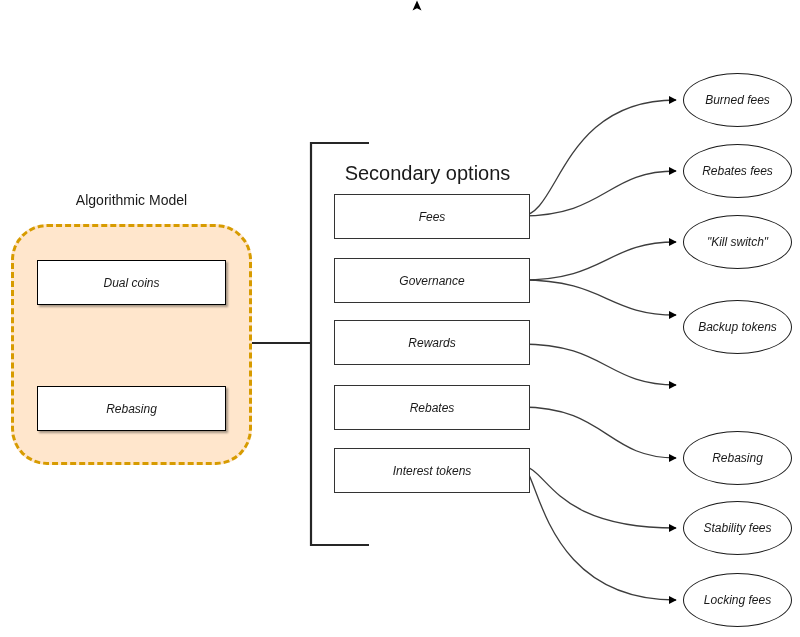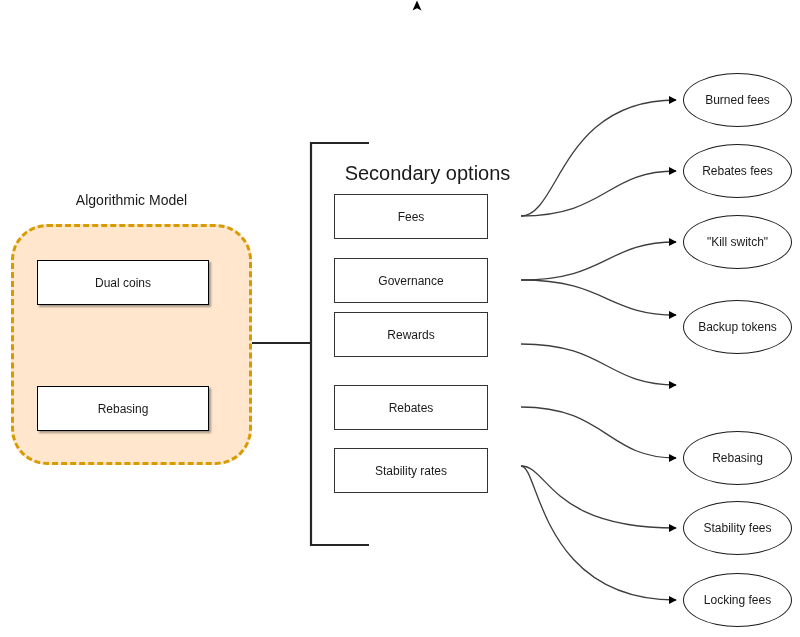--- a/index.html
+++ b/index.html
@@ -16,27 +16,27 @@
     position:absolute;left:11px;top:192px;width:241px;text-align:center;
     font-size:14px;line-height:16px;
   }
   .sec-label{
     position:absolute;left:334px;top:165px;width:187px;text-align:center;
     font-size:20px;line-height:16px;
   }
   .node{
     position:absolute;display:flex;align-items:center;justify-content:center;
     font-size:12px;line-height:14px;background:#ffffff;box-sizing:border-box;
-    text-align:left;white-space:nowrap;
+    text-align:left;white-space:nowrap;font-style:italic;
   }
   .lbox{
-    left:37px;width:172px;height:45px;border:1px solid #000000;
+    left:37px;width:189px;height:45px;border:1px solid #000000;
     box-shadow:2px 2px 2px rgba(0,0,0,0.35);
   }
-  .mbox{left:334px;width:154px;height:45px;border:1px solid #333333;}
+  .mbox{left:334px;width:196px;height:45px;border:1px solid #333333;}
   .ellipse{
     left:683px;width:109px;height:54px;border:1px solid #1a1a1a;border-radius:50%;
   }
 </style>
 </head>
 <body>
 
 <div class="canvas">
 
   <svg class="layer" width="800" height="637" viewBox="0 0 800 637">
@@ -64,23 +64,23 @@
   </svg>
 
   <div class="group-label">Algorithmic Model</div>
   <div class="group-container" id="algorithmic-container" style="background: rgb(255, 230, 204); border-color: rgb(215, 155, 0);"></div>
   <div class="node lbox" style="top:260px">Dual coins</div>
   <div class="node lbox" style="top:386px">Rebasing</div>
 
   <div class="sec-label">Secondary options</div>
   <div class="node mbox" style="top:194px">Fees</div>
   <div class="node mbox" style="top:258px">Governance</div>
-  <div class="node mbox" style="top:312px">Rewards</div>
+  <div class="node mbox" style="top:320px">Rewards</div>
   <div class="node mbox" style="top:385px">Rebates</div>
-  <div class="node mbox" style="top:448px">Stability rates</div>
+  <div class="node mbox" style="top:448px">Interest tokens</div>
 
   <div class="node ellipse" style="top:73px">Burned fees</div>
   <div class="node ellipse" style="top:144px">Rebates fees</div>
   <div class="node ellipse" style="top:215px">"Kill switch"</div>
   <div class="node ellipse" style="top:300px">Backup tokens</div>
   <div class="node ellipse" style="top:431px">Rebasing</div>
   <div class="node ellipse" style="top:501px">Stability fees</div>
   <div class="node ellipse" style="top:573px">Locking fees</div>
 
 </div>

